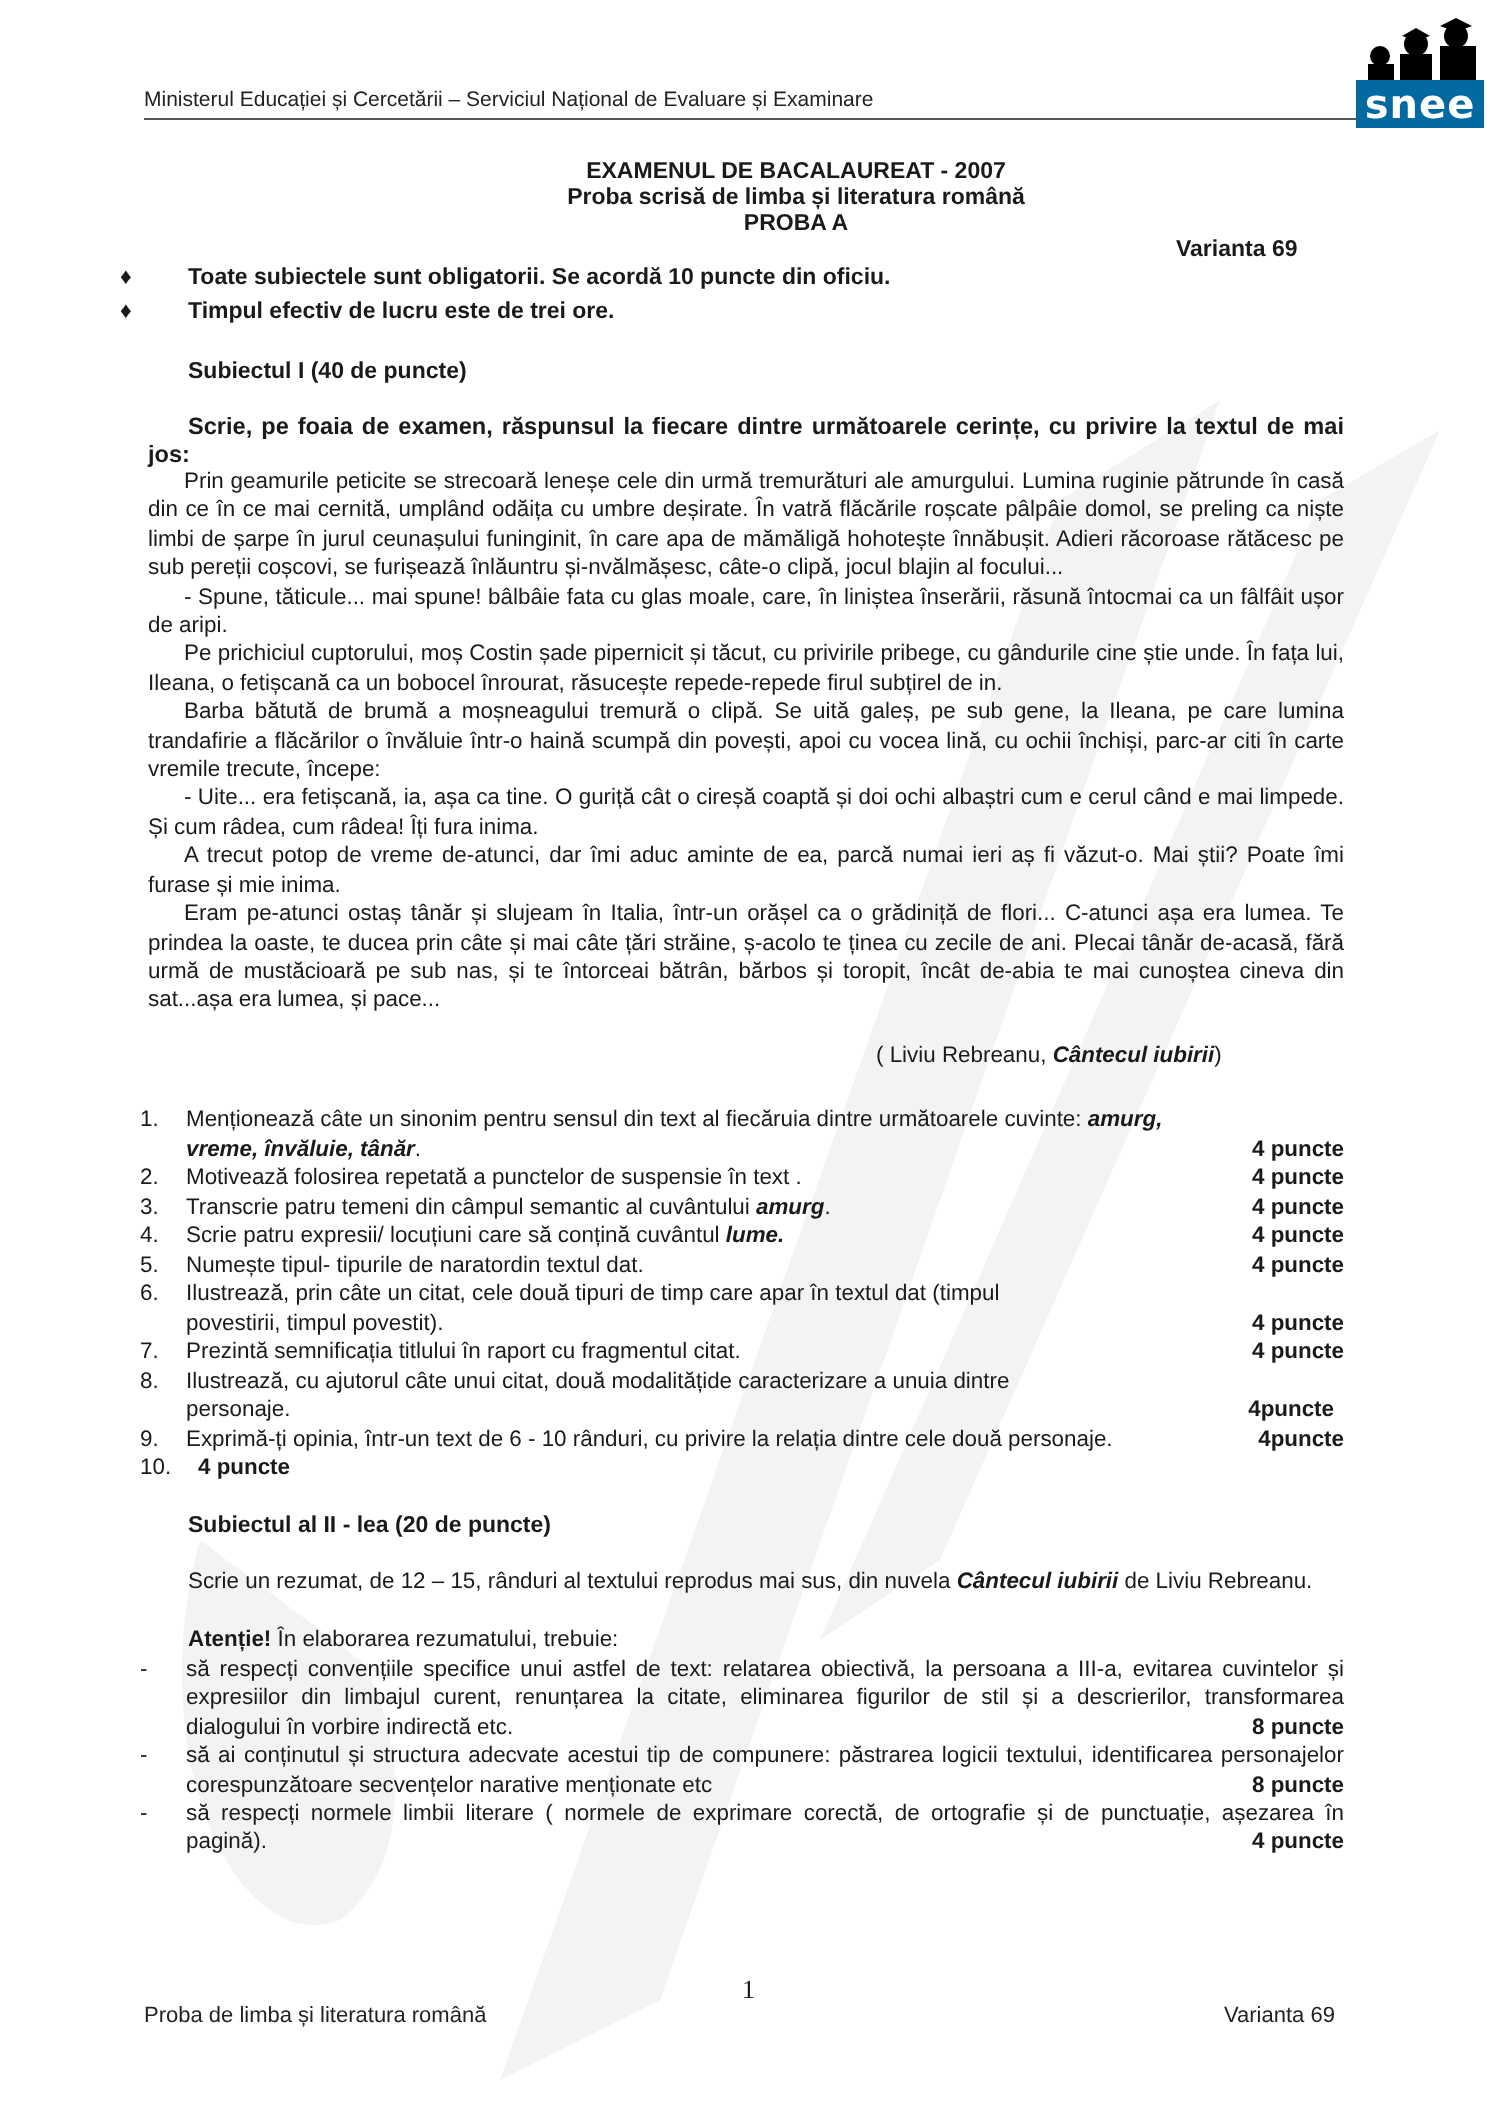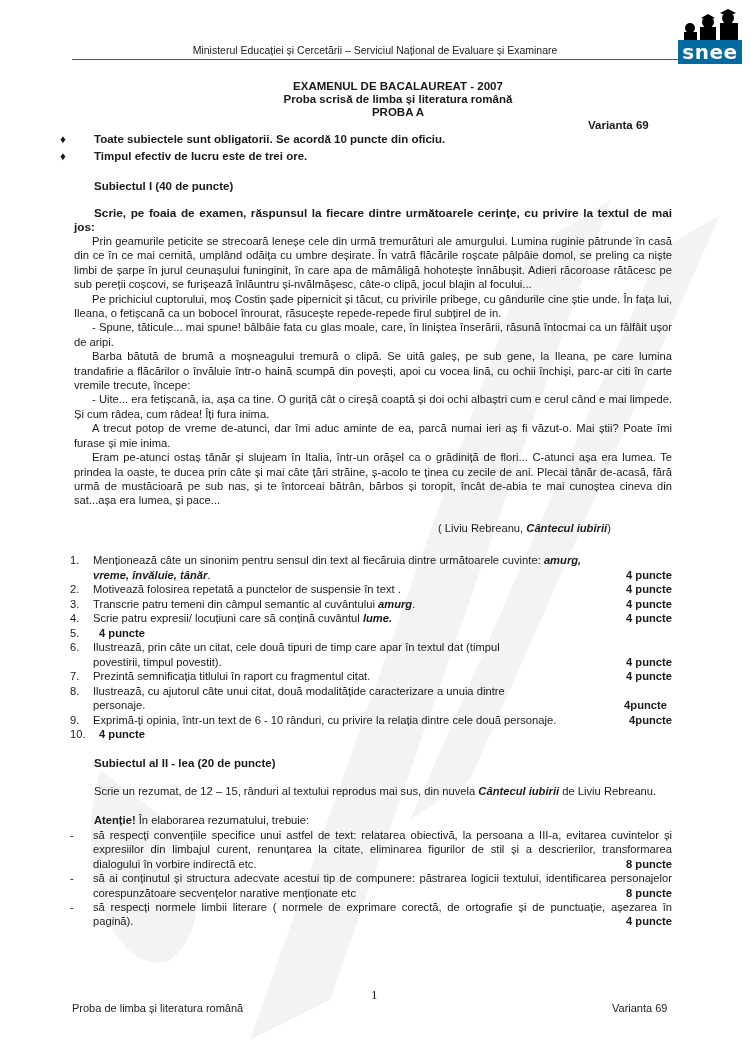--- a/index.html
+++ b/index.html
@@ -1,20 +1,20 @@
 <!DOCTYPE html>
 <html><head>
 <meta charset="utf-8">
 <style>
   html, body { margin:0; padding:0; background:#ffffff; }
   body { width:750px; height:1061px; position:relative; overflow:hidden;
          font-family:"Liberation Sans", sans-serif; color:#1a1a1a; }
   .watermark { position:absolute; left:0; top:0; width:750px; height:1061px; pointer-events:none; }
   .hdr { position:absolute; left:72px; top:44px; width:606px; border-bottom:1px solid #555;
-         font-size:10.5px; text-align:center; padding-bottom:3px; color:#222; }
+         font-size:10.5px; padding-bottom:3px; color:#222; }
   .logo { position:absolute; left:676px; top:6px; width:68px; height:58px; }
   .logo-box { position:absolute; left:2px; bottom:0; width:64px; height:24px; background:#0369a1;
               color:#fff; font-weight:bold; font-size:20px; line-height:24px; text-align:center;
               font-family:"DejaVu Sans", sans-serif; letter-spacing:0.5px; }
   .center { position:absolute; left:0; width:750px; text-align:center; font-weight:bold; font-size:11.5px;padding-left:23px; }
   .abs { position:absolute; }
   .b { font-weight:bold; }
   .i { font-style:italic; }
   .bi { font-weight:bold; font-style:italic; }
   .bul { position:absolute; left:60px; font-size:11.5px; font-weight:bold; }
@@ -68,22 +68,22 @@
 
 <div class="bul" style="top:133px"><span class="dot">♦</span><span>Toate subiectele sunt obligatorii. Se acordă 10 puncte din oficiu.</span></div>
 <div class="bul" style="top:150px"><span class="dot">♦</span><span>Timpul efectiv de lucru este de trei ore.</span></div>
 
 <div class="abs b" style="left:94px;top:180px;font-size:11.5px">Subiectul I (40 de puncte)</div>
 
 <div class="abs b" style="left:74px;top:207px;width:598px;font-size:11.8px;line-height:13.8px;text-indent:20px;text-align:justify">Scrie, pe foaia de examen, răspunsul la fiecare dintre următoarele cerințe, cu privire la textul de mai jos:</div>
 
 <div class="text-block" style="top:234px">
   <p>Prin geamurile peticite se strecoară leneșe cele din urmă tremurături ale amurgului. Lumina ruginie pătrunde în casă din ce în ce mai cernită, umplând odăița cu umbre deșirate. În vatră flăcările roșcate pâlpâie domol, se preling ca niște limbi de șarpe în jurul ceunașului funinginit, în care apa de mămăligă hohotește înnăbușit. Adieri răcoroase rătăcesc pe sub pereții coșcovi, se furișează înlăuntru și-nvălmășesc, câte-o clipă, jocul blajin al focului...</p>
+  <p>-  Spune, tăticule... mai spune! bâlbâie fata cu glas moale, care, în liniștea     înserării, răsună întocmai ca un fâlfâit ușor de aripi.</p>
   <p>Pe prichiciul cuptorului, moș Costin șade pipernicit și tăcut, cu privirile pribege, cu gândurile cine știe unde. În fața lui, Ileana, o fetișcană ca un bobocel înrourat, răsucește repede-repede firul subțirel de in.</p>
-  <p>-  Spune, tăticule... mai spune! bâlbâie fata cu glas moale, care, în liniștea     înserării, răsună întocmai ca un fâlfâit ușor de aripi.</p>
   <p>Barba bătută de brumă a moșneagului tremură o clipă. Se uită galeș, pe sub gene, la Ileana, pe care lumina trandafirie a flăcărilor o învăluie într-o haină scumpă din povești, apoi cu vocea lină, cu ochii închiși, parc-ar citi în carte vremile trecute, începe:</p>
   <p>- Uite... era fetișcană, ia, așa ca tine. O guriță cât o cireșă coaptă și doi ochi albaștri cum e cerul când e mai limpede. Și cum râdea, cum râdea! Îți fura inima.</p>
   <p>A trecut potop de vreme de-atunci, dar îmi aduc aminte de ea, parcă numai ieri aș fi văzut-o. Mai știi? Poate îmi furase și mie inima.</p>
   <p>Eram pe-atunci ostaș  tânăr și slujeam în Italia, într-un orășel ca o grădiniță de flori... C-atunci așa era lumea. Te prindea la oaste, te ducea prin câte și mai câte țări străine, ș-acolo te ținea cu zecile de ani. Plecai tânăr de-acasă, fără urmă de mustăcioară pe sub nas, și te întorceai bătrân, bărbos și toropit, încât de-abia te mai cunoștea cineva din sat...așa era lumea, și pace...</p>
 </div>
 
 <div class="abs" style="left:438px;top:522px;font-size:11.2px">
   <span>( Liviu Rebreanu, </span><span class="bi">Cântecul iubirii</span><span>)</span>
 </div>
 
@@ -103,20 +103,21 @@
       <span class="t"><span>Transcrie patru temeni din câmpul semantic al cuvântului </span><span class="bi">amurg</span><span>.</span></span>
       <span class="pts">4 puncte</span>
     </div>
   <div class="item">
       <span class="n">4.</span>
       <span class="t"><span>Scrie patru expresii/ locuțiuni care să conțină cuvântul </span><span class="bi">lume.</span></span>
       <span class="pts">4 puncte</span>
     </div>
   <div class="item">
       <span class="n">5.</span>
+      <span class="t">Numește tipul- tipurile de naratordin textul dat.</span>
       <span class="pts">4 puncte</span>
     </div>
   <div class="item">
       <span class="n">6.</span>
       <span class="t" style="padding-right:80px">Ilustrează, prin câte un citat, cele două tipuri de timp care apar în textul dat (timpul povestirii, timpul povestit).</span>
       <span class="pts">4 puncte</span>
     </div>
   <div class="item">
       <span class="n">7.</span>
       <span class="t">Prezintă semnificația titlului în raport cu fragmentul citat.</span>

